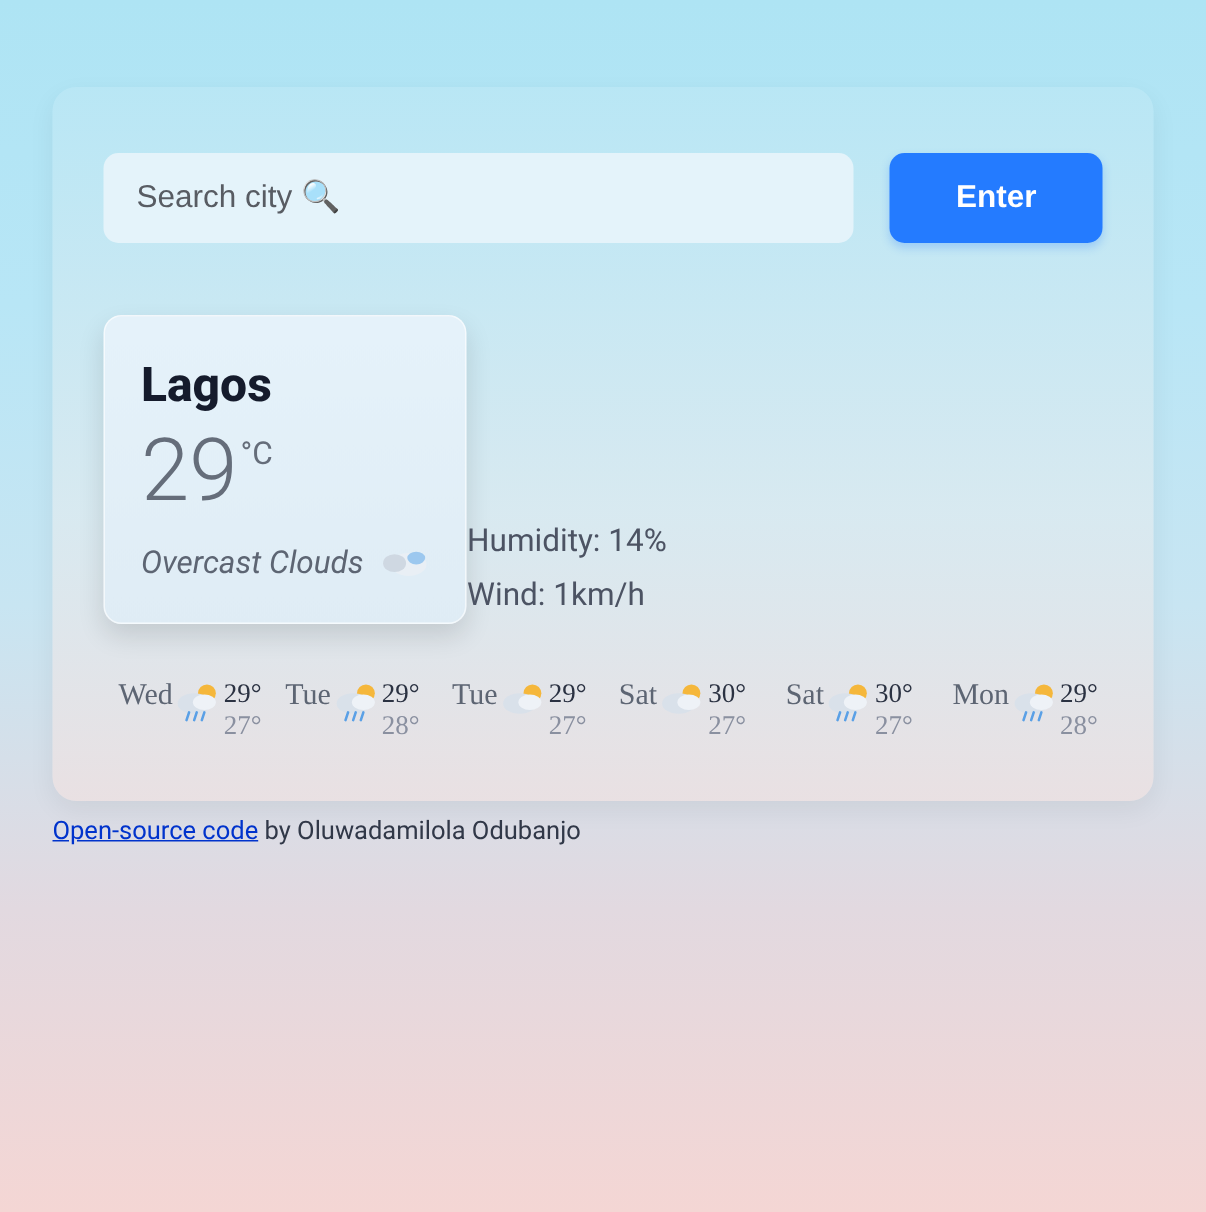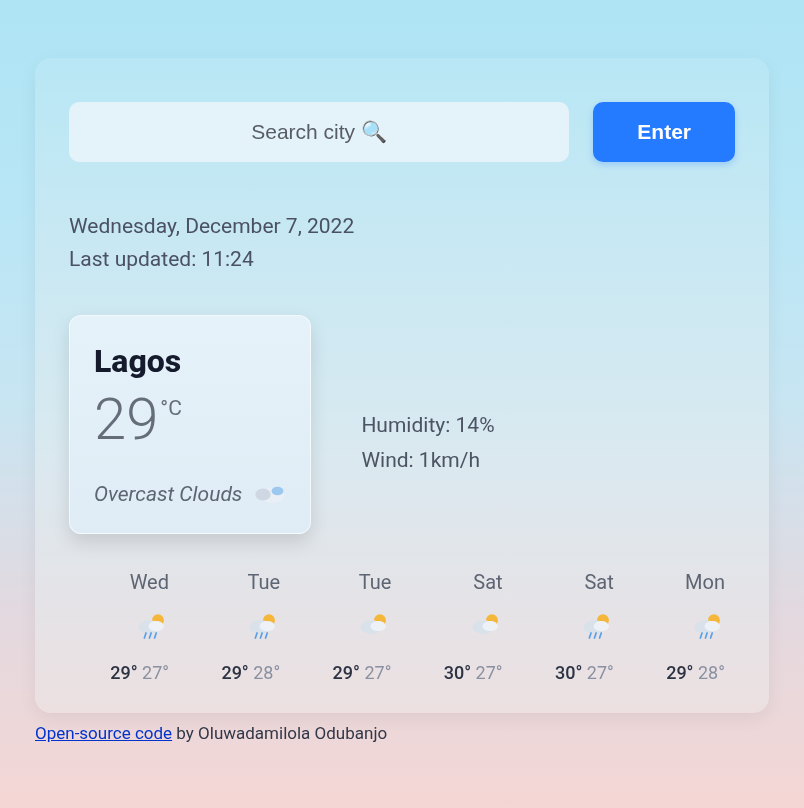--- a/index.html
+++ b/index.html
@@ -25,21 +25,20 @@
     margin-bottom: 48px;
   }
   .search-input {
     flex: 1;
     background: #e4f3fa;
     border: none;
     border-radius: 10px;
     padding: 18px 22px;
     font-size: 21px;
     color: #333;
-    text-align: center;
   }
   .search-input::placeholder {
     color: #585c63;
     opacity: 1;
   }
   .enter-btn {
     background: #247bff;
     color: #ffffff;
     border: none;
     border-radius: 10px;
@@ -50,43 +49,42 @@
     box-shadow: 0 3px 6px rgba(36,123,255,0.25);
   }
   .meta {
     color: #4a5163;
     font-size: 21px;
     line-height: 1.55;
     margin-bottom: 40px;
   }
   .middle-row {
     display: flex;
-    gap: 50px;
-    align-items: center;
+    align-items: flex-end;
     margin-bottom: 36px;
   }
   .current-card {
     background: linear-gradient(180deg, #e5f2fa 0%, #dfecf5 100%);
     border-radius: 12px;
     padding: 26px 24px 24px 24px;
     min-width: 228px;
     box-shadow: 0 8px 18px rgba(0,0,0,0.12);
     border: 1px solid rgba(255,255,255,0.6);
   }
   .city {
     font-size: 32px;
     font-weight: 800;
     color: #151b2c;
     margin-bottom: 10px;
   }
   .temp-line {
     display: flex;
     align-items: flex-start;
     color: #656d7a;
-    margin-bottom: 32px;
+    margin-bottom: 18px;
   }
   .temp-val {
     font-size: 58px;
     font-weight: 300;
     line-height: 1;
   }
   .temp-unit {
     font-size: 21px;
     font-weight: 400;
     margin-top: 6px;
@@ -106,23 +104,24 @@
     font-size: 21px;
     line-height: 1.7;
   }
   .forecast-row {
     display: flex;
     justify-content: space-between;
     padding: 0 10px;
   }
   .fday {
     display: flex;
-    flex-direction: column;
-    align-items: flex-end;
+    flex-direction: row;
+    align-items: flex-start;
     width: 90px;
+    font-family: Liberation Serif, serif;
   }
   .fday-label {
     color: #5d6573;
     font-size: 20px;
     margin-bottom: 16px;
   }
   .fday-icon { margin-bottom: 18px; height: 34px; display:flex; align-items:center; }
   .fday-temps {
     font-size: 18px;
   }
@@ -138,24 +137,20 @@
 </head>
 <body>
 
 <div class="card">
 
   <div class="search-row">
     <input class="search-input" type="text" placeholder="Search city 🔍" style="">
     <button class="enter-btn">Enter</button>
   </div>
 
-  <div class="meta">
-    <div>Wednesday, December 7, 2022</div>
-    <div>Last updated: 11:24</div>
-  </div>
 
   <div class="middle-row">
     <div class="current-card">
       <div class="city">Lagos</div>
       <div class="temp-line">
         <span class="temp-val">29</span>
         <span class="temp-unit">°C</span>
       </div>
       <div class="cond-line">
         <span>Overcast Clouds</span>

